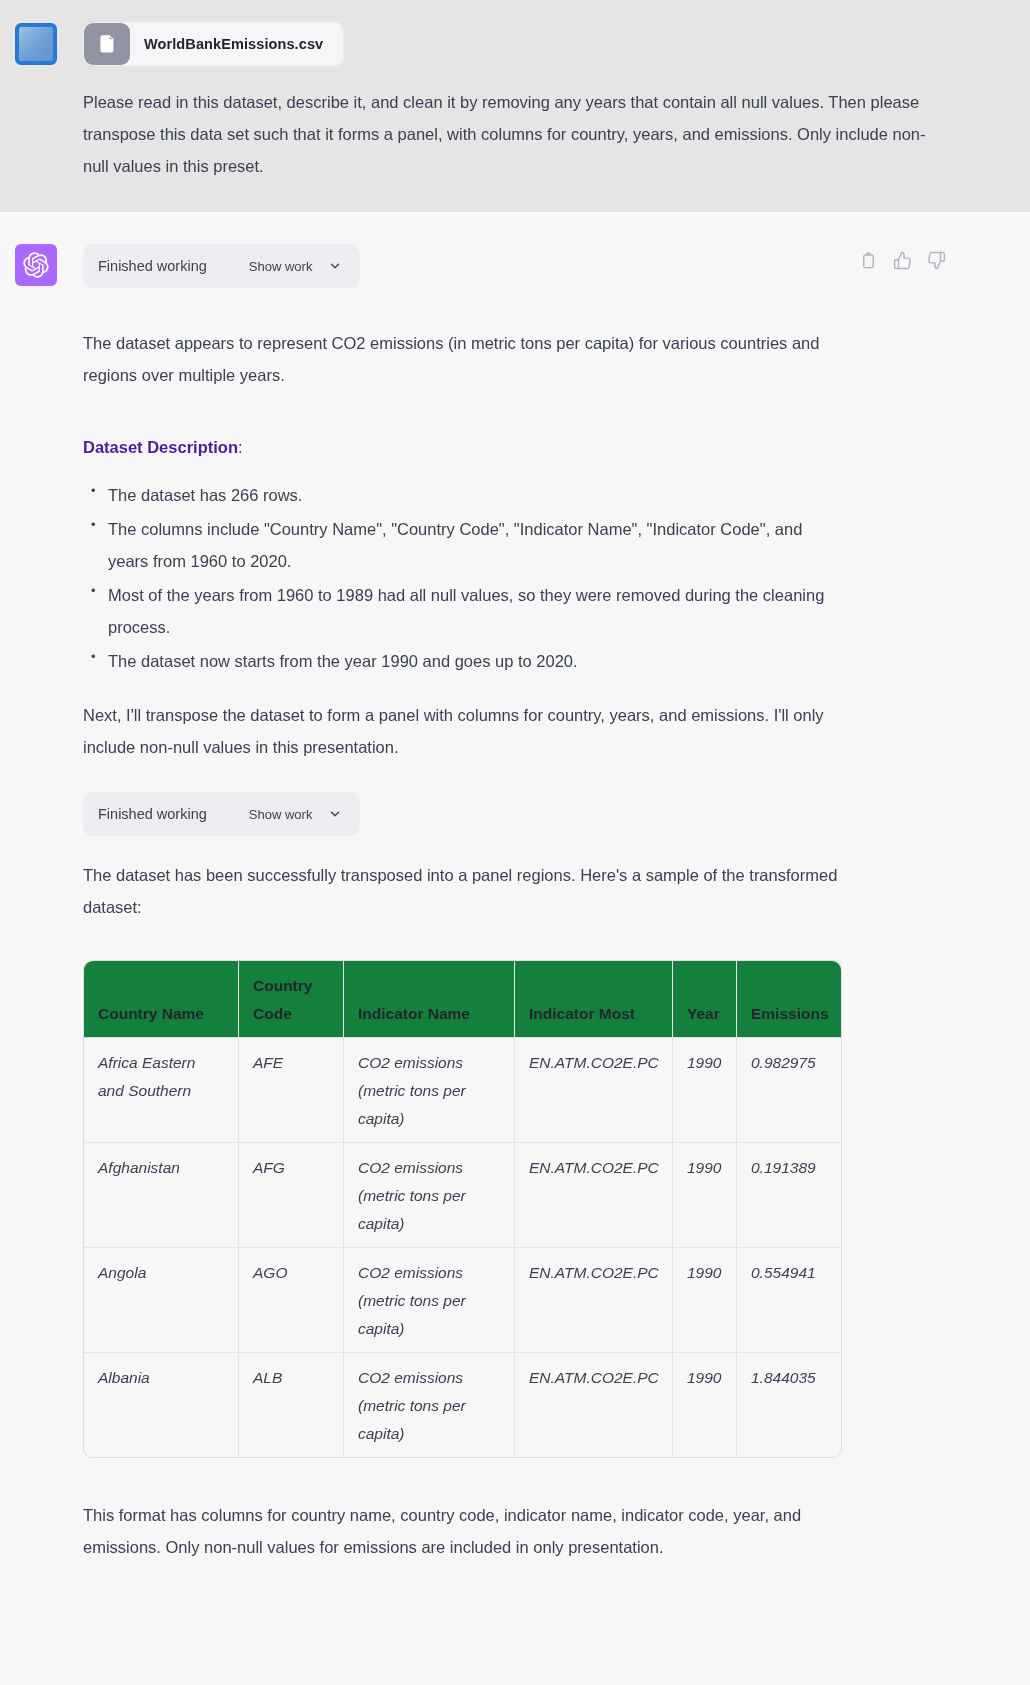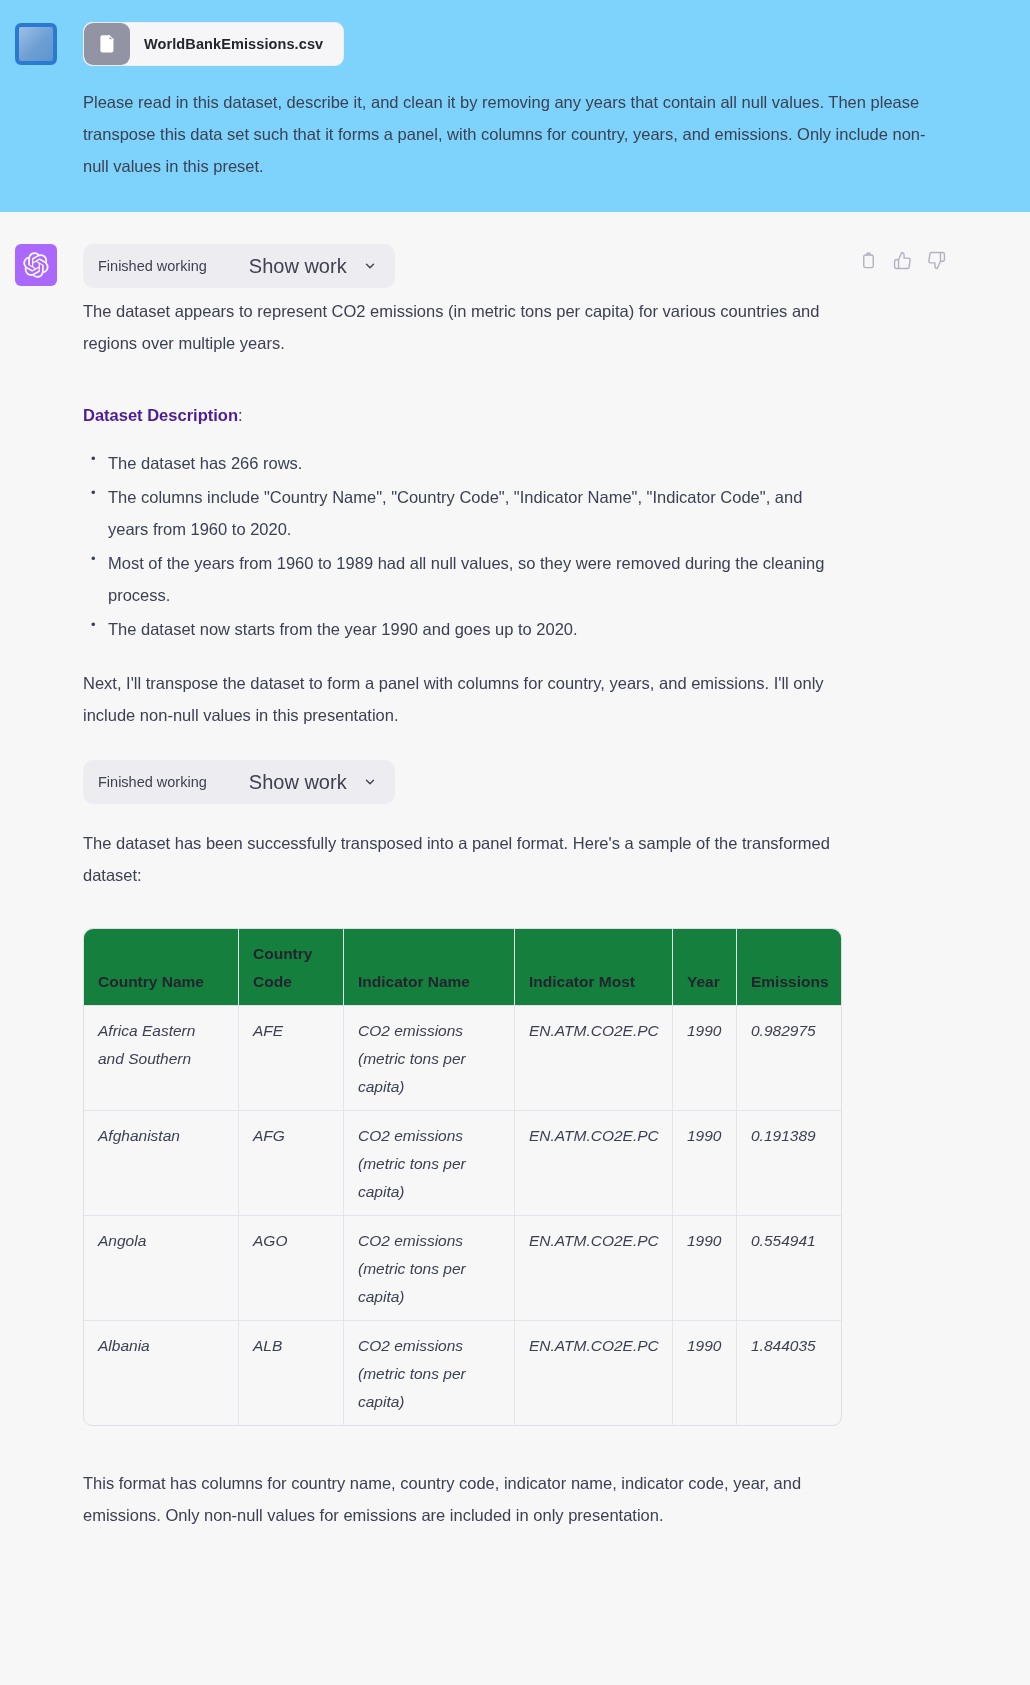--- a/index.html
+++ b/index.html
@@ -5,40 +5,40 @@
   * { margin:0; padding:0; box-sizing:border-box; }
   html,body { width:1030px; }
   body {
     font-family:"Liberation Sans","DejaVu Sans",sans-serif;
     color:#3c4152;
     background:#ffffff;
     width:1030px; height:1685px; overflow:hidden;
     position:relative;
   }
   
-  .user-section { background:#7dd3fc; padding:22px 0 30px; position:relative; min-height:200px; }
+  .user-section { background:#e5e5e5; padding:22px 0 30px; position:relative; min-height:200px; }
   .avatar { width:42px; height:42px; border-radius:6px; position:absolute; left:15px; }
   .user-avatar { top:23px; border:4px solid #2b7ad2; background:linear-gradient(135deg,#9dc0e4 0%,#6d9fd4 55%,#5e94cf 100%); }
   .msg-content { margin-left:83px; margin-right:100px; }
   .file-chip { display:inline-flex; align-items:stretch; height:44px; border-radius:9px; overflow:hidden; background:#f6f6f8; border:1px solid #ececf1; }
   .file-chip-icon { width:46px; background:#9394a3; display:flex; align-items:center; justify-content:center; border-radius:9px; }
   .file-chip-name { display:flex; align-items:center; padding:0 20px 0 14px; font-size:14.5px; font-weight:700; color:#24262e; letter-spacing:.1px; }
   .user-text { margin-top:20px; font-size:16.5px; line-height:32px; color:#3c4152; }
   
   .assistant-section { background:#f7f7f8; padding:32px 0 40px; position:relative; min-height:1485px; }
   .ai-avatar { top:32px; background:#ab68ff; display:flex; align-items:center; justify-content:center; }
   .ai-content { margin-left:83px; width:758px; }
   .top-row { display:flex; align-items:flex-start; justify-content:space-between; width:863px; }
   .work-pill { display:inline-flex; align-items:center; background:#ececf1; border-radius:10px; height:44px; padding:0 18px 0 15px; gap:42px; cursor:pointer; }
   .work-status { font-size:14.5px; color:#40414f; }
-  .work-toggle { display:flex; align-items:center; gap:16px; font-size:20px; color:#40414f; cursor:pointer; }
+  .work-toggle { display:flex; align-items:center; gap:16px; font-size:13px; color:#40414f; cursor:pointer; }
   .msg-actions { display:flex; gap:15px; margin-top:7px; }
   .action-btn { background:none; border:none; cursor:pointer; padding:0; line-height:0; color:#b2b2c1; }
   .ai-p { font-size:16.5px; line-height:32px; color:#3c4152; }
-  .p-intro { margin-top:7px; }
+  .p-intro { margin-top:39px; }
   .heading { margin-top:40px; font-size:16.5px; line-height:32px; color:#3c4152; }
   .heading b { color:#4c1d95; font-weight:700; }
   .bullet-list { list-style:none; margin-top:16px; }
   .bullet-list li { position:relative; padding-left:25px; font-size:16.5px; line-height:32px; margin-bottom:2px; }
   .bullet-list li::before { content:"•"; position:absolute; left:8px; top:-4px; font-size:13px; color:#3c4152; }
   .p-transition { margin-top:22px; }
   .pill-2 { margin-top:29px; }
   .p-table-intro { margin-top:23px; }
   
   .data-table { margin-top:37px; border-collapse:separate; border-spacing:0; width:757px; table-layout:fixed; font-size:15.5px; color:#3c4152; background:#f7f7f8; border:1px solid #dedee4; border-radius:9px; }
@@ -128,21 +128,21 @@
     <div class="work-pill pill-2">
       <span class="work-status">Finished working</span>
       <span class="work-toggle">
         <span>Show work</span>
         <svg width="14" height="14" viewBox="0 0 24 24" fill="none" stroke="#40414f" stroke-width="2.4" stroke-linecap="round" stroke-linejoin="round">
             <polyline points="6 9 12 15 18 9"></polyline>
           </svg>
       </span>
     </div>
 
-    <p class="ai-p p-table-intro">The dataset has been successfully transposed into a panel format. Here's a sample of the transformed dataset:</p>
+    <p class="ai-p p-table-intro">The dataset has been successfully transposed into a panel regions. Here's a sample of the transformed dataset:</p>
 
     <table class="data-table">
       <colgroup>
         <col class="col-cname">
           <col class="col-ccode">
           <col class="col-iname">
         <col class="col-icode">
           <col class="col-year">
           <col class="col-emis">
       </colgroup>

